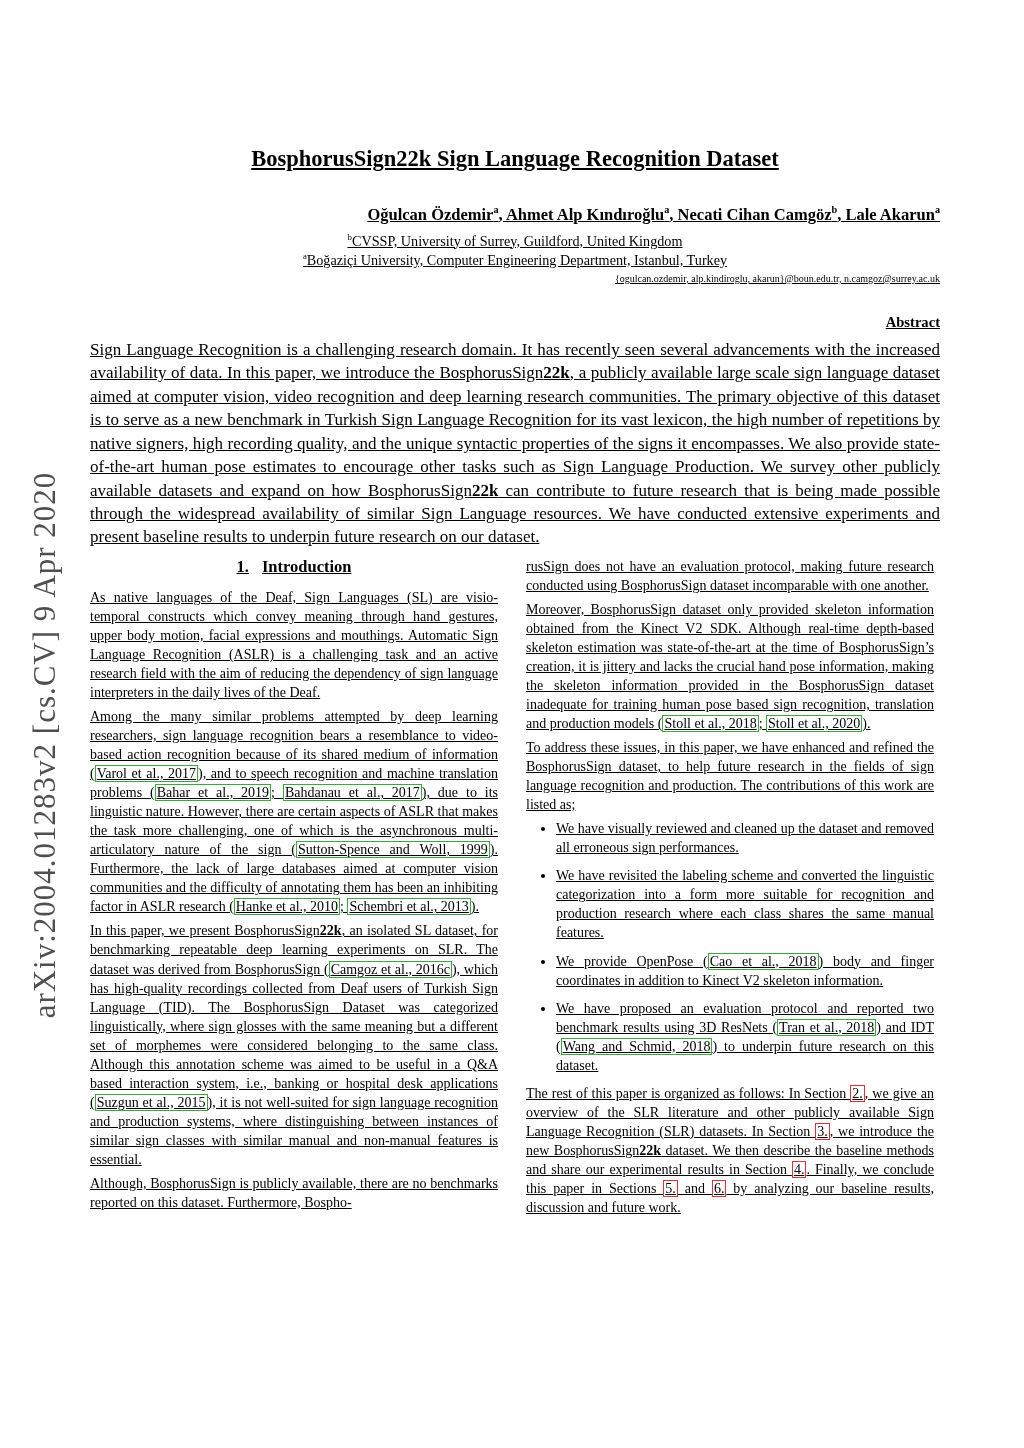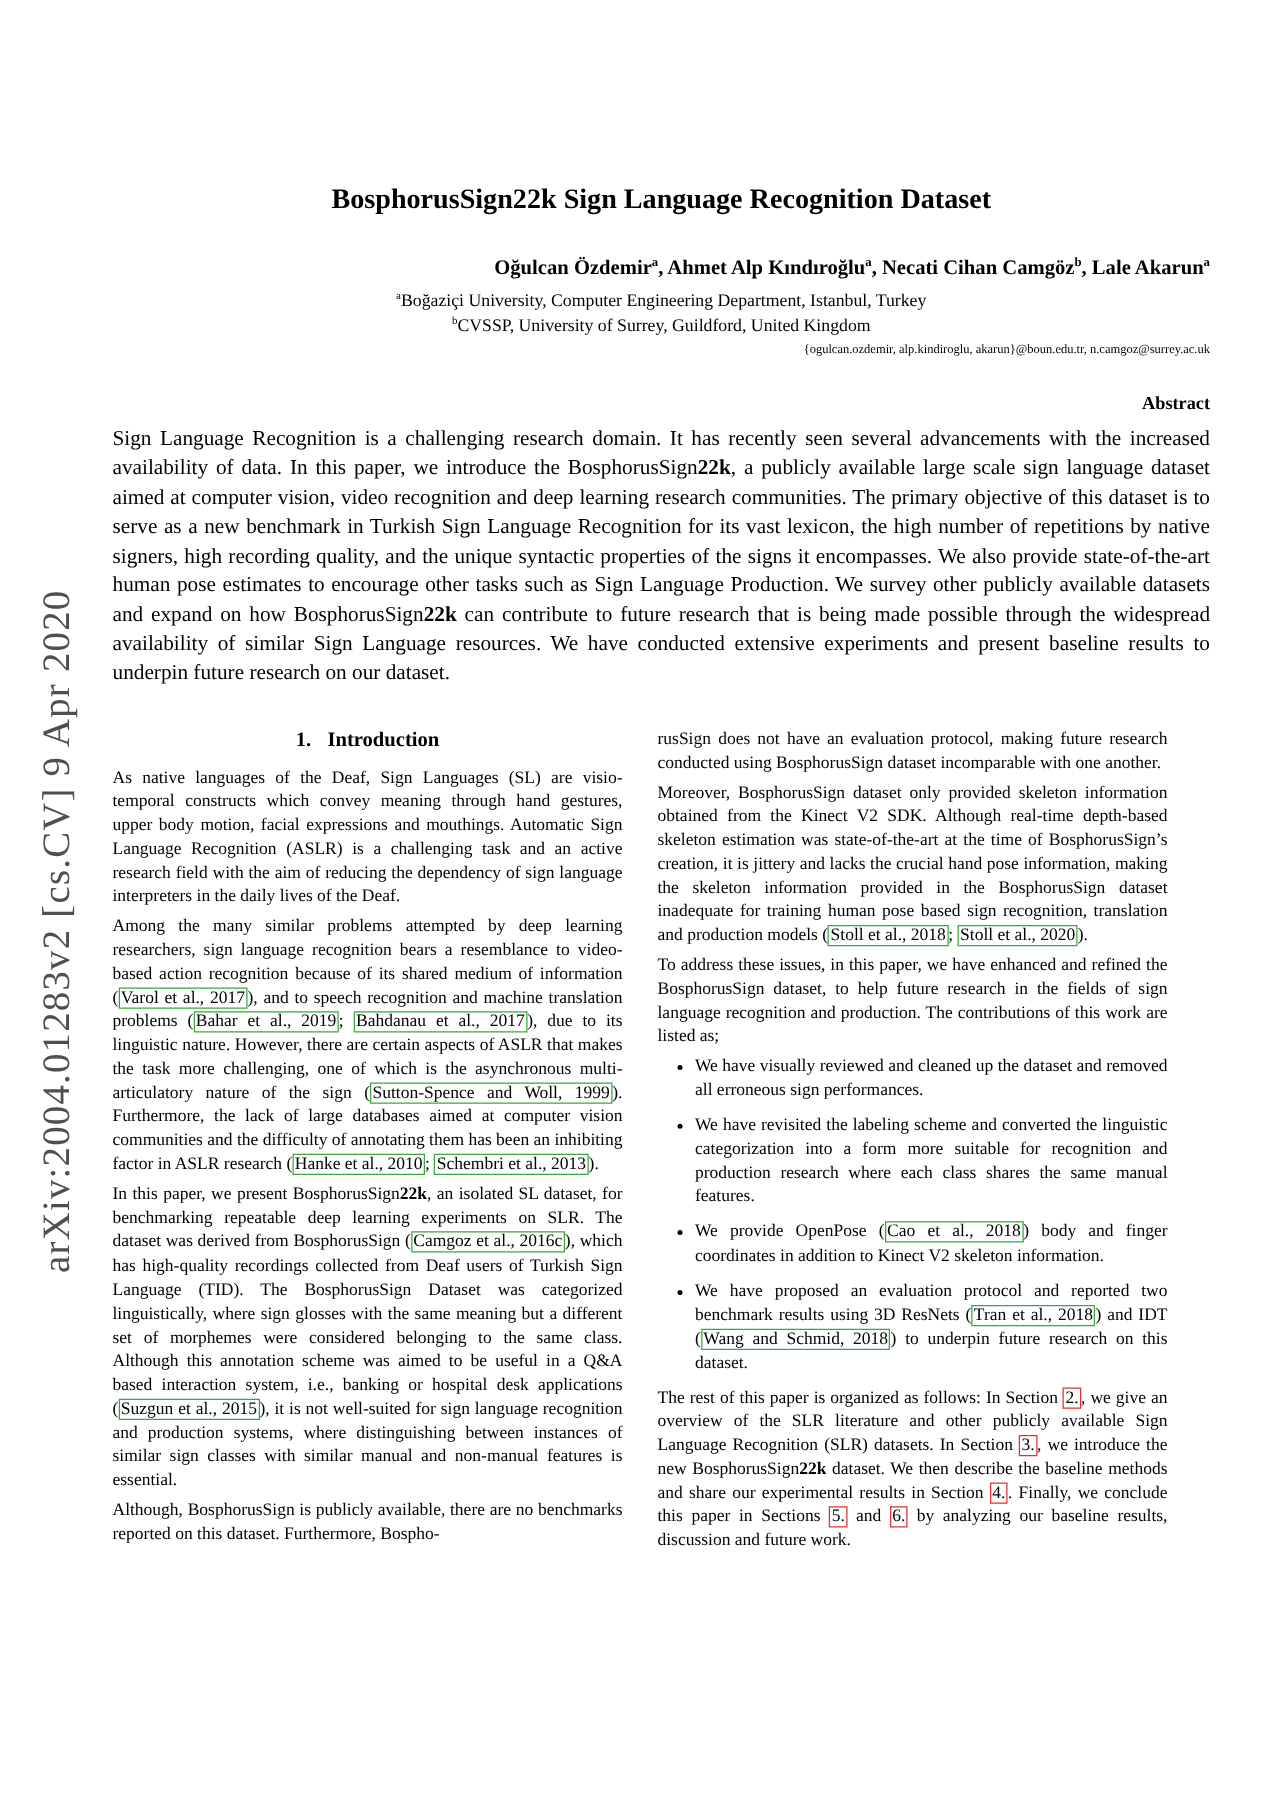--- a/index.html
+++ b/index.html
@@ -17,21 +17,21 @@
   }
   .arxiv-stamp {
     position: absolute;
     top: 745px; left: 45px;
     transform: translate(-50%, -50%) rotate(-90deg);
     white-space: nowrap;
     font-size: 31px;
     letter-spacing: 1px;
     color: #4f4f4f;
   }
-  .content { padding: 146px 56px 40px 90px; }
+  .content { padding: 146px 84px 40px 90px; text-decoration: underline; }
   .title {
     text-align: center;
     font-size: 22.5px;
     font-weight: bold;
     margin-bottom: 32px;
   }
   .authors {
     text-align: right;
     font-size: 16.5px;
     font-weight: bold;
@@ -46,21 +46,21 @@
     margin-top: 30px;
     margin-bottom: 7px;
   }
   .abstract {
     font-size: 17px;
     line-height: 1.38;
     text-align: justify;
     hyphens: auto; -webkit-hyphens: auto;
   }
   .keywords { font-size: 13.1px; margin-top: 15px; }
-  .columns { display: flex; gap: 28px; margin-top: 32px; }
+  .columns { display: flex; gap: 28px; margin-top: 8px; }
   .col { width: 408px; }
   .sec-head {
     text-align: center;
     font-size: 16.5px;
     font-weight: bold;
     margin-bottom: 11px;
   }
   .sec-num { margin-right: 13px; }
   p.body {
     font-size: 14px;
@@ -88,22 +88,22 @@
 </head>
 <body>
 
 <div class="page">
   <div class="arxiv-stamp">arXiv:2004.01283v2 [cs.CV] 9 Apr 2020</div>
 
   <div class="content">
     <h1 class="title">BosphorusSign22k Sign Language Recognition Dataset</h1>
 
     <div class="authors">Oğulcan Özdemir<sup>a</sup>, Ahmet Alp Kındıroğlu<sup>a</sup>, Necati Cihan Camgöz<sup>b</sup>, Lale Akarun<sup>a</sup></div>
+    <div class="affil"><sup>b</sup>CVSSP, University of Surrey, Guildford, United Kingdom</div>
     <div class="affil"><sup>a</sup>Boğaziçi University, Computer Engineering Department, Istanbul, Turkey</div>
-    <div class="affil"><sup>b</sup>CVSSP, University of Surrey, Guildford, United Kingdom</div>
     <div class="emails">{ogulcan.ozdemir, alp.kindiroglu, akarun}@boun.edu.tr, n.camgoz@surrey.ac.uk</div>
 
     <div class="abstract-head">Abstract</div>
     <p class="abstract">Sign Language Recognition is a challenging research domain. It has recently seen several advancements with the increased availability of data. In this paper, we introduce the BosphorusSign<b>22k</b>, a publicly available large scale sign language dataset aimed at computer vision, video recognition and deep learning research communities. The primary objective of this dataset is to serve as a new benchmark in Turkish Sign Language Recognition for its vast lexicon, the high number of repetitions by native signers, high recording quality, and the unique syntactic properties of the signs it encompasses. We also provide state-of-the-art human pose estimates to encourage other tasks such as Sign Language Production. We survey other publicly available datasets and expand on how BosphorusSign<b>22k</b> can contribute to future research that is being made possible through the widespread availability of similar Sign Language resources. We have conducted extensive experiments and present baseline results to underpin future research on our dataset.</p>
 
 
     <div class="columns">
       <div class="col">
         <h2 class="sec-head"><span class="sec-num">1.</span><span>Introduction</span></h2>
         <p class="body">As native languages of the Deaf, Sign Languages (SL) are visio-temporal constructs which convey meaning through hand gestures, upper body motion, facial expressions and mouthings. Automatic Sign Language Recognition (ASLR) is a challenging task and an active research field with the aim of reducing the dependency of sign language interpreters in the daily lives of the Deaf.</p>

